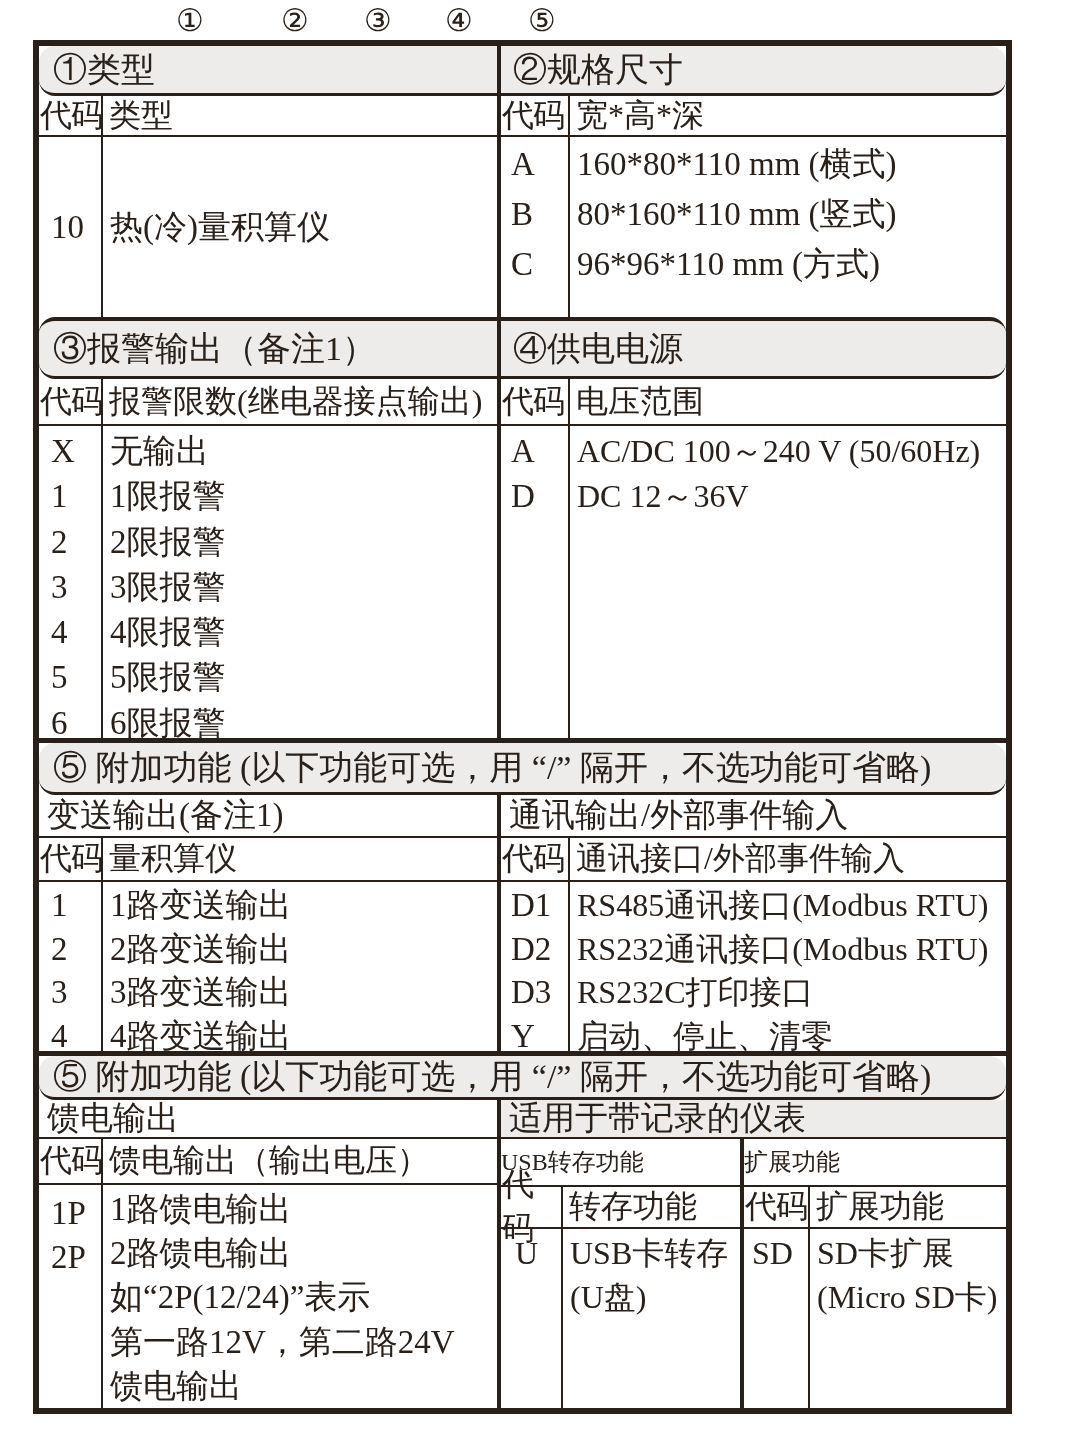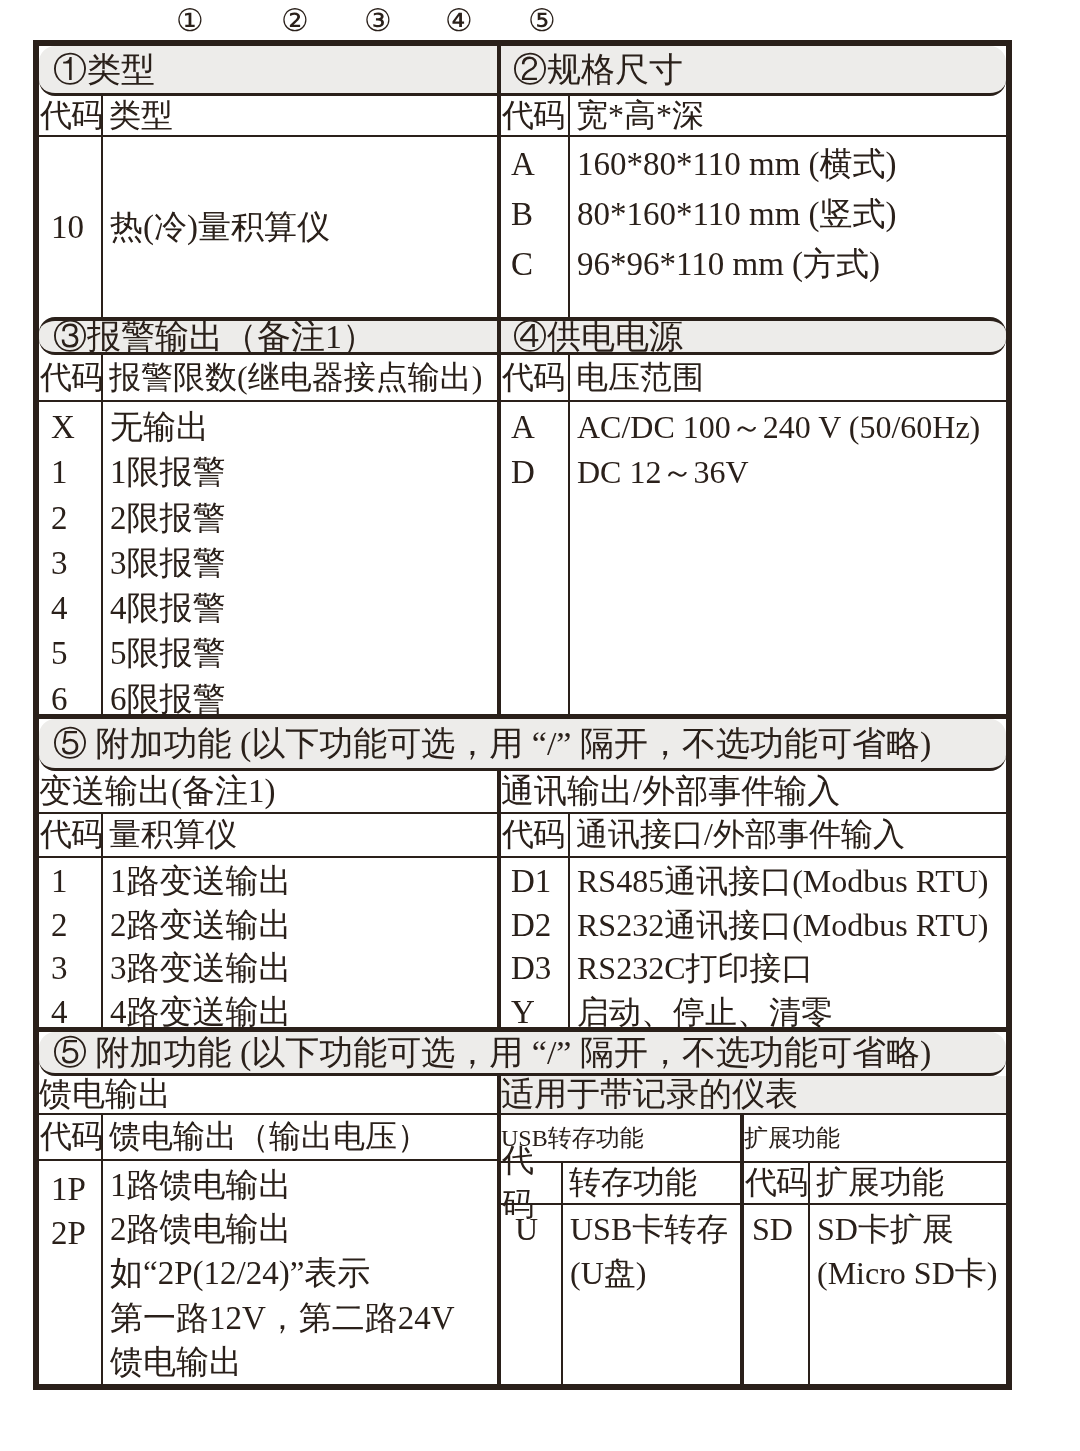--- a/index.html
+++ b/index.html
@@ -42,21 +42,21 @@
   .ln50{height:50px;line-height:50px;white-space:nowrap;}
   .ln43{height:43.5px;line-height:43.5px;white-space:nowrap;}
   .ln44{height:44.2px;line-height:44.2px;white-space:nowrap;}
   .codepad{padding-left:12px;}
   .codepad-r{padding-left:10px;}
   .valpad{padding-left:7px;}
   .fs32{font-size:32px;}
   .fs33{font-size:33px;}
   .center-v{display:flex;align-items:center;}
   .subhdr{font-size:33px;}
-  .subhdr .cell{display:flex;align-items:center;white-space:nowrap;}
+  .subhdr .cell{display:flex;align-items:center;padding-left:8px;white-space:nowrap;}
   
   .bot-left{width:462px;border-right:4px solid var(--ink);box-sizing:border-box;display:flex;flex-direction:column;}
   .bot-right{flex:1;display:flex;}
   .usb-half{width:243px;border-right:4px solid var(--ink);box-sizing:border-box;display:flex;flex-direction:column;}
   .ext-half{flex:1;display:flex;flex-direction:column;}
   .code-u{width:62px;border-right:2px solid var(--ink);box-sizing:border-box;}
   .code-e{width:66px;border-right:2px solid var(--ink);box-sizing:border-box;}
   .titlecell{display:flex;align-items:center;font-size:24px;white-space:nowrap;overflow:hidden;}
   .graybg{background:var(--band);}
 </style>
@@ -101,21 +101,21 @@
           <div class="ln50 codepad-r">C</div>
         </div>
         <div class="val stack" style="padding-top:2px">
           <div class="ln50 valpad">160*80*110 mm (横式)</div>
           <div class="ln50 valpad">80*160*110 mm (竖式)</div>
           <div class="ln50 valpad">96*96*110 mm (方式)</div>
         </div>
       </div>
     </div>
 
-    <div class="row band bb3" style="height:38px;border-top:4px solid var(--ink)">
+    <div class="row band bb3" style="height:62px;border-top:4px solid var(--ink)">
       <div class="half-l cell" style="display:flex;align-items:center;padding-left:14px">③报警输出（备注1）</div>
       <div class="half-r cell" style="display:flex;align-items:center;padding-left:12px">④供电电源</div>
     </div>
 
     <div class="row hdr bb2" style="height:47px">
       <div class="half-l">
         <div class="code-l">代码</div>
         <div class="lbl">报警限数(继电器接点输出)</div>
       </div>
       <div class="half-r">

